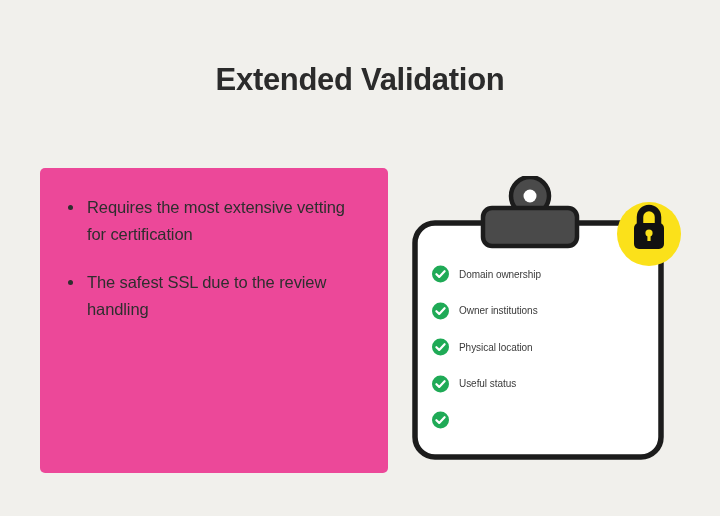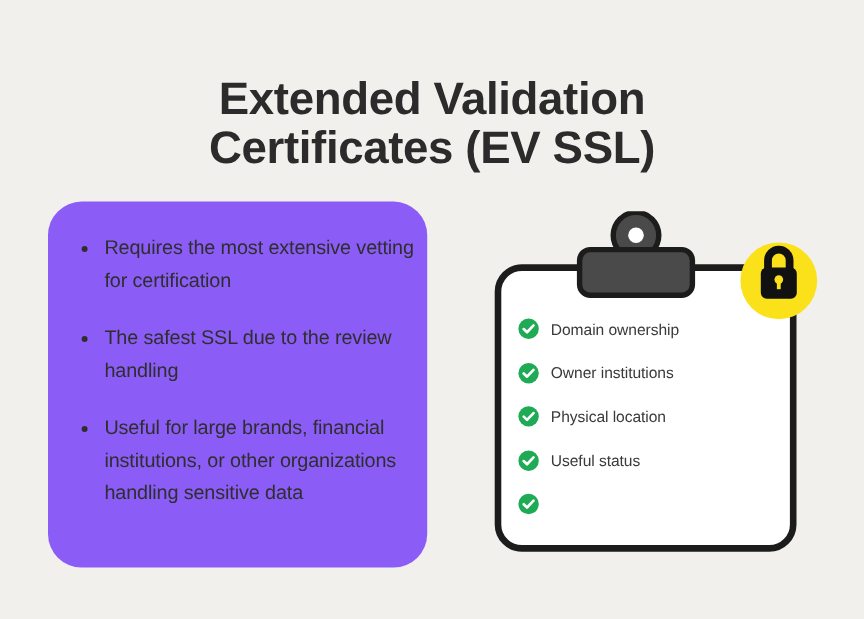--- a/index.html
+++ b/index.html
@@ -20,37 +20,37 @@
     background: #f1f0ec;
   }
 
   
   .title {
     position: absolute;
     left: 0;
     top: 38px;
     width: 720px;
     text-align: center;
-    font-size: 38px;
+    font-size: 31px;
     font-weight: 700;
     line-height: 41px;
     letter-spacing: -0.3px;
     color: #2b2b2b;
   }
   .title-line { display: block; }
 
   
   .info-card {
     position: absolute;
     left: 40px;
     top: 168px;
-    width: 316px;
+    width: 348px;
     height: 305px;
-    background: #8b5cf6;
-    border-radius: 28px;
+    background: #ec4899;
+    border-radius: 5px;
   }
   .bullet-list {
     position: absolute;
     left: 26px;
     top: 26px;
     width: 300px;
     margin: 0;
     padding: 0;
     list-style: none;
   }
@@ -115,42 +115,40 @@
     border-radius: 50%;
     background: #1faa56;
     display: block;
   }
   .check-badge svg {
     position: absolute;
     left: 0;
     top: 0;
   }
   .check-label {
-    font-size: 13px;
+    font-size: 10px;
     line-height: 17px;
     color: #3a3a3a;
     letter-spacing: -0.05px;
     white-space: nowrap;
   }
 </style>
 </head>
 <body>
 
 <div class="canvas">
 
   <h1 class="title">
     <span class="title-line">Extended Validation</span>
-    <span class="title-line">Certificates (EV SSL)</span>
   </h1>
 
   <div class="info-card">
     <ul class="bullet-list">
       <li class="bullet-item">Requires the most extensive vetting for certification</li>
       <li class="bullet-item">The safest SSL due to the review handling</li>
-      <li class="bullet-item">Useful for large brands, financial institutions, or other organizations handling sensitive data</li>
     </ul>
   </div>
 
   <div class="clipboard">
 
     <svg class="clip-svg" width="290" height="290" viewBox="0 0 290 290">
 
       <rect x="11" y="47" width="246" height="234" rx="20" ry="20" fill="#ffffff" stroke="#1c1c1c" stroke-width="5.5"></rect>
 
       <circle cx="126" cy="20" r="19" fill="#4a4a4a" stroke="#1c1c1c" stroke-width="4.5"></circle>

